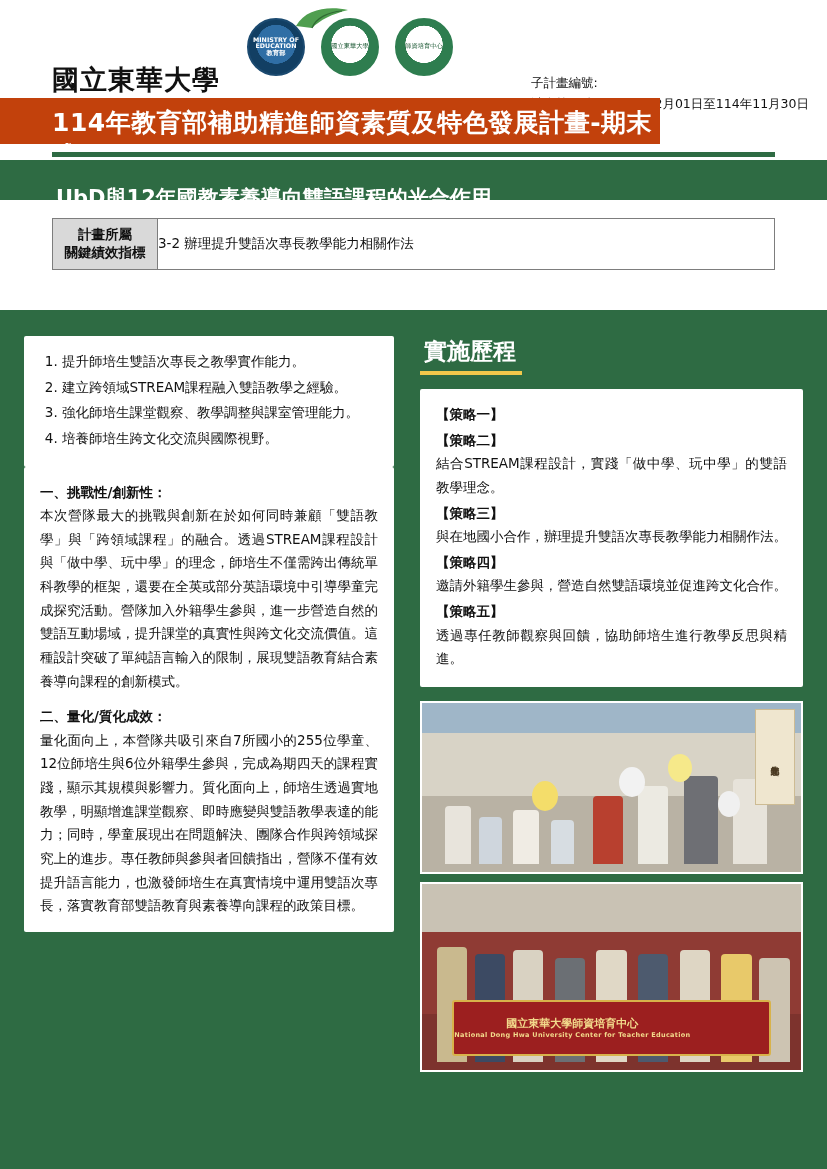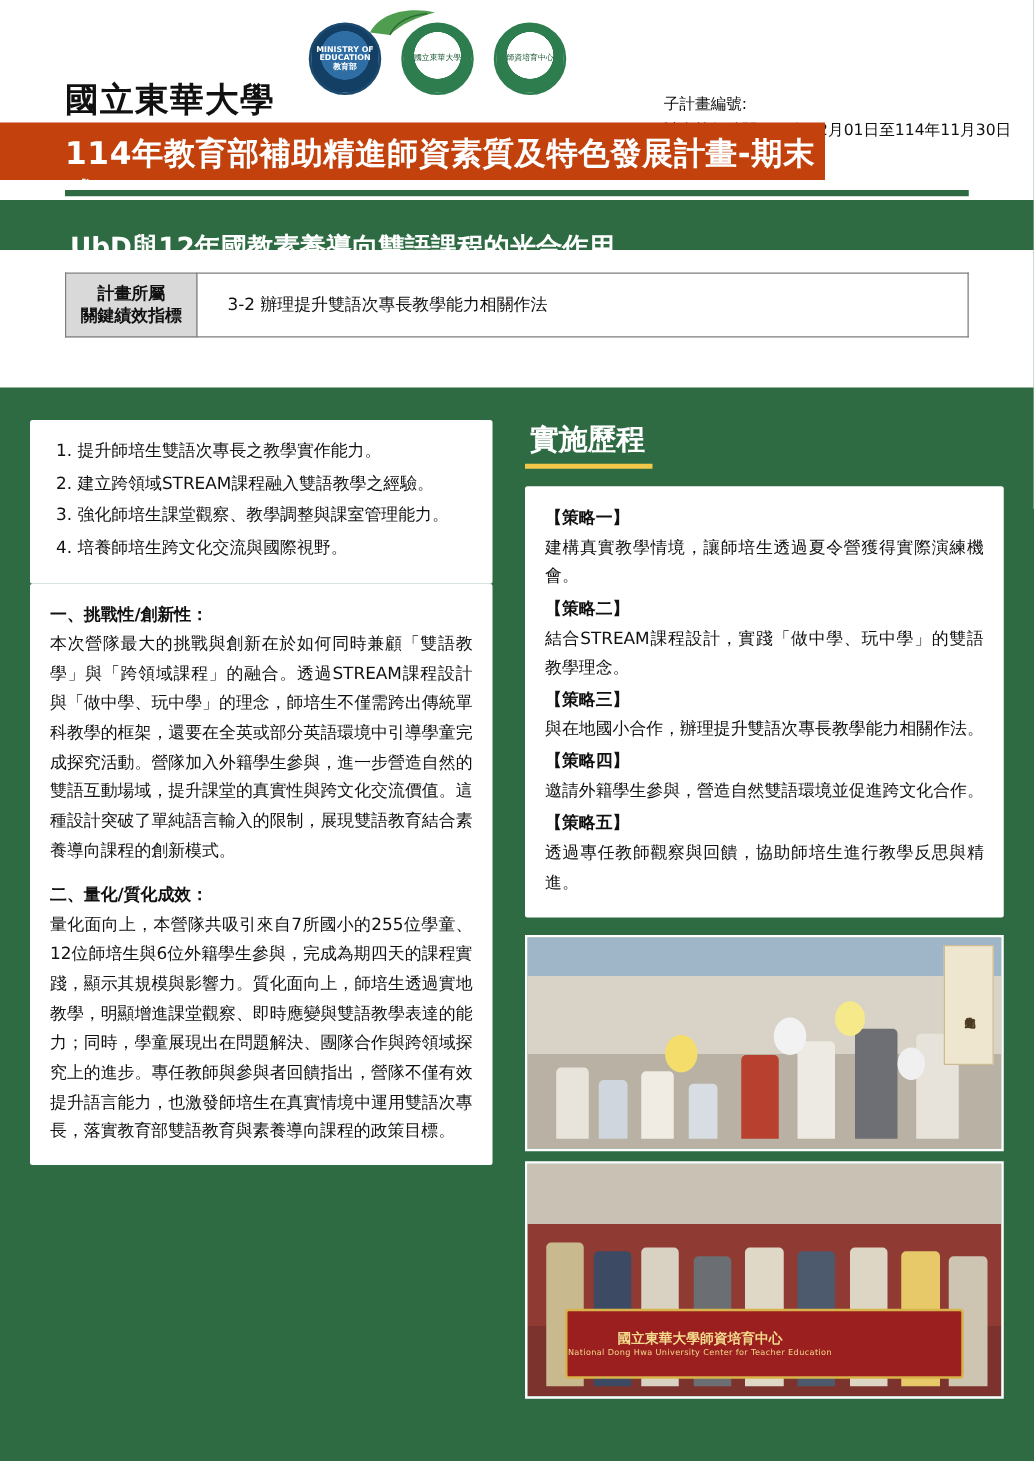--- a/index.html
+++ b/index.html
@@ -85,21 +85,21 @@
   }
   .infotable td{
     border:1px solid #7d7d7d;
     padding:7px 8px;
     vertical-align:middle;
   }
   .lbl{
     background:#d9d9d9;text-align:center;font-weight:bold;width:88px;
   }
   .val{ text-align:center; }
-  .val.left{ text-align:left;padding-left:24px; }
+  .val.left{ text-align:left;padding-left:0; }
   .bigval{font-size:15px;}
   
   .body{
     position:absolute;left:0;top:310px;width:827px;height:859px;
     background:#2e6b43;
   }
   .col-left{
     position:absolute;left:24px;top:26px;width:370px;
   }
   .col-right{
@@ -145,21 +145,21 @@
   }
   .ph-figs{position:absolute;left:0;right:0;bottom:0;height:100%;}
   .fig{position:absolute;bottom:8px;border-radius:4px 4px 0 0;}
   .balloon{position:absolute;border-radius:50%;}
   .banner{
     position:absolute;left:8%;right:8%;bottom:14px;height:52px;
     background:#9c1f1f;border:2px solid #d8b24a;border-radius:3px;
     color:#f2d98b;font-size:11px;display:flex;align-items:center;justify-content:flex-start;
     text-align:center;line-height:1.3;font-weight:bold;
   }
-  .banner small{display:block;font-size:6.5px;font-weight:normal;letter-spacing:.3px;}
+  .banner small{display:block;font-size:6.5px;font-weight:bold;letter-spacing:.3px;}
   .scroll{
     position:absolute;right:6px;top:6px;width:38px;height:90px;
     background:#efe6cf;border:1px solid #cdbb93;color:#4a3a22;
     font-size:9px;writing-mode:vertical-rl;text-align:center;line-height:38px;
     padding-top:4px;
   }
 </style>
 </head>
 <body>
 
@@ -237,21 +237,20 @@
     </div>
   </div>
 
   <div class="col-right">
 
     <div class="sectitle">實施歷程</div>
 
     <div class="card">
       <div class="strat-block">
         <div class="strat">【策略一】</div>
-        <p class="strat-text">建構真實教學情境，讓師培生透過夏令營獲得實際演練機會。</p>
       </div>
       <div class="strat-block">
         <div class="strat">【策略二】</div>
         <p class="strat-text">結合STREAM課程設計，實踐「做中學、玩中學」的雙語教學理念。</p>
       </div>
       <div class="strat-block">
         <div class="strat">【策略三】</div>
         <p class="strat-text">與在地國小合作，辦理提升雙語次專長教學能力相關作法。</p>
       </div>
       <div class="strat-block">

